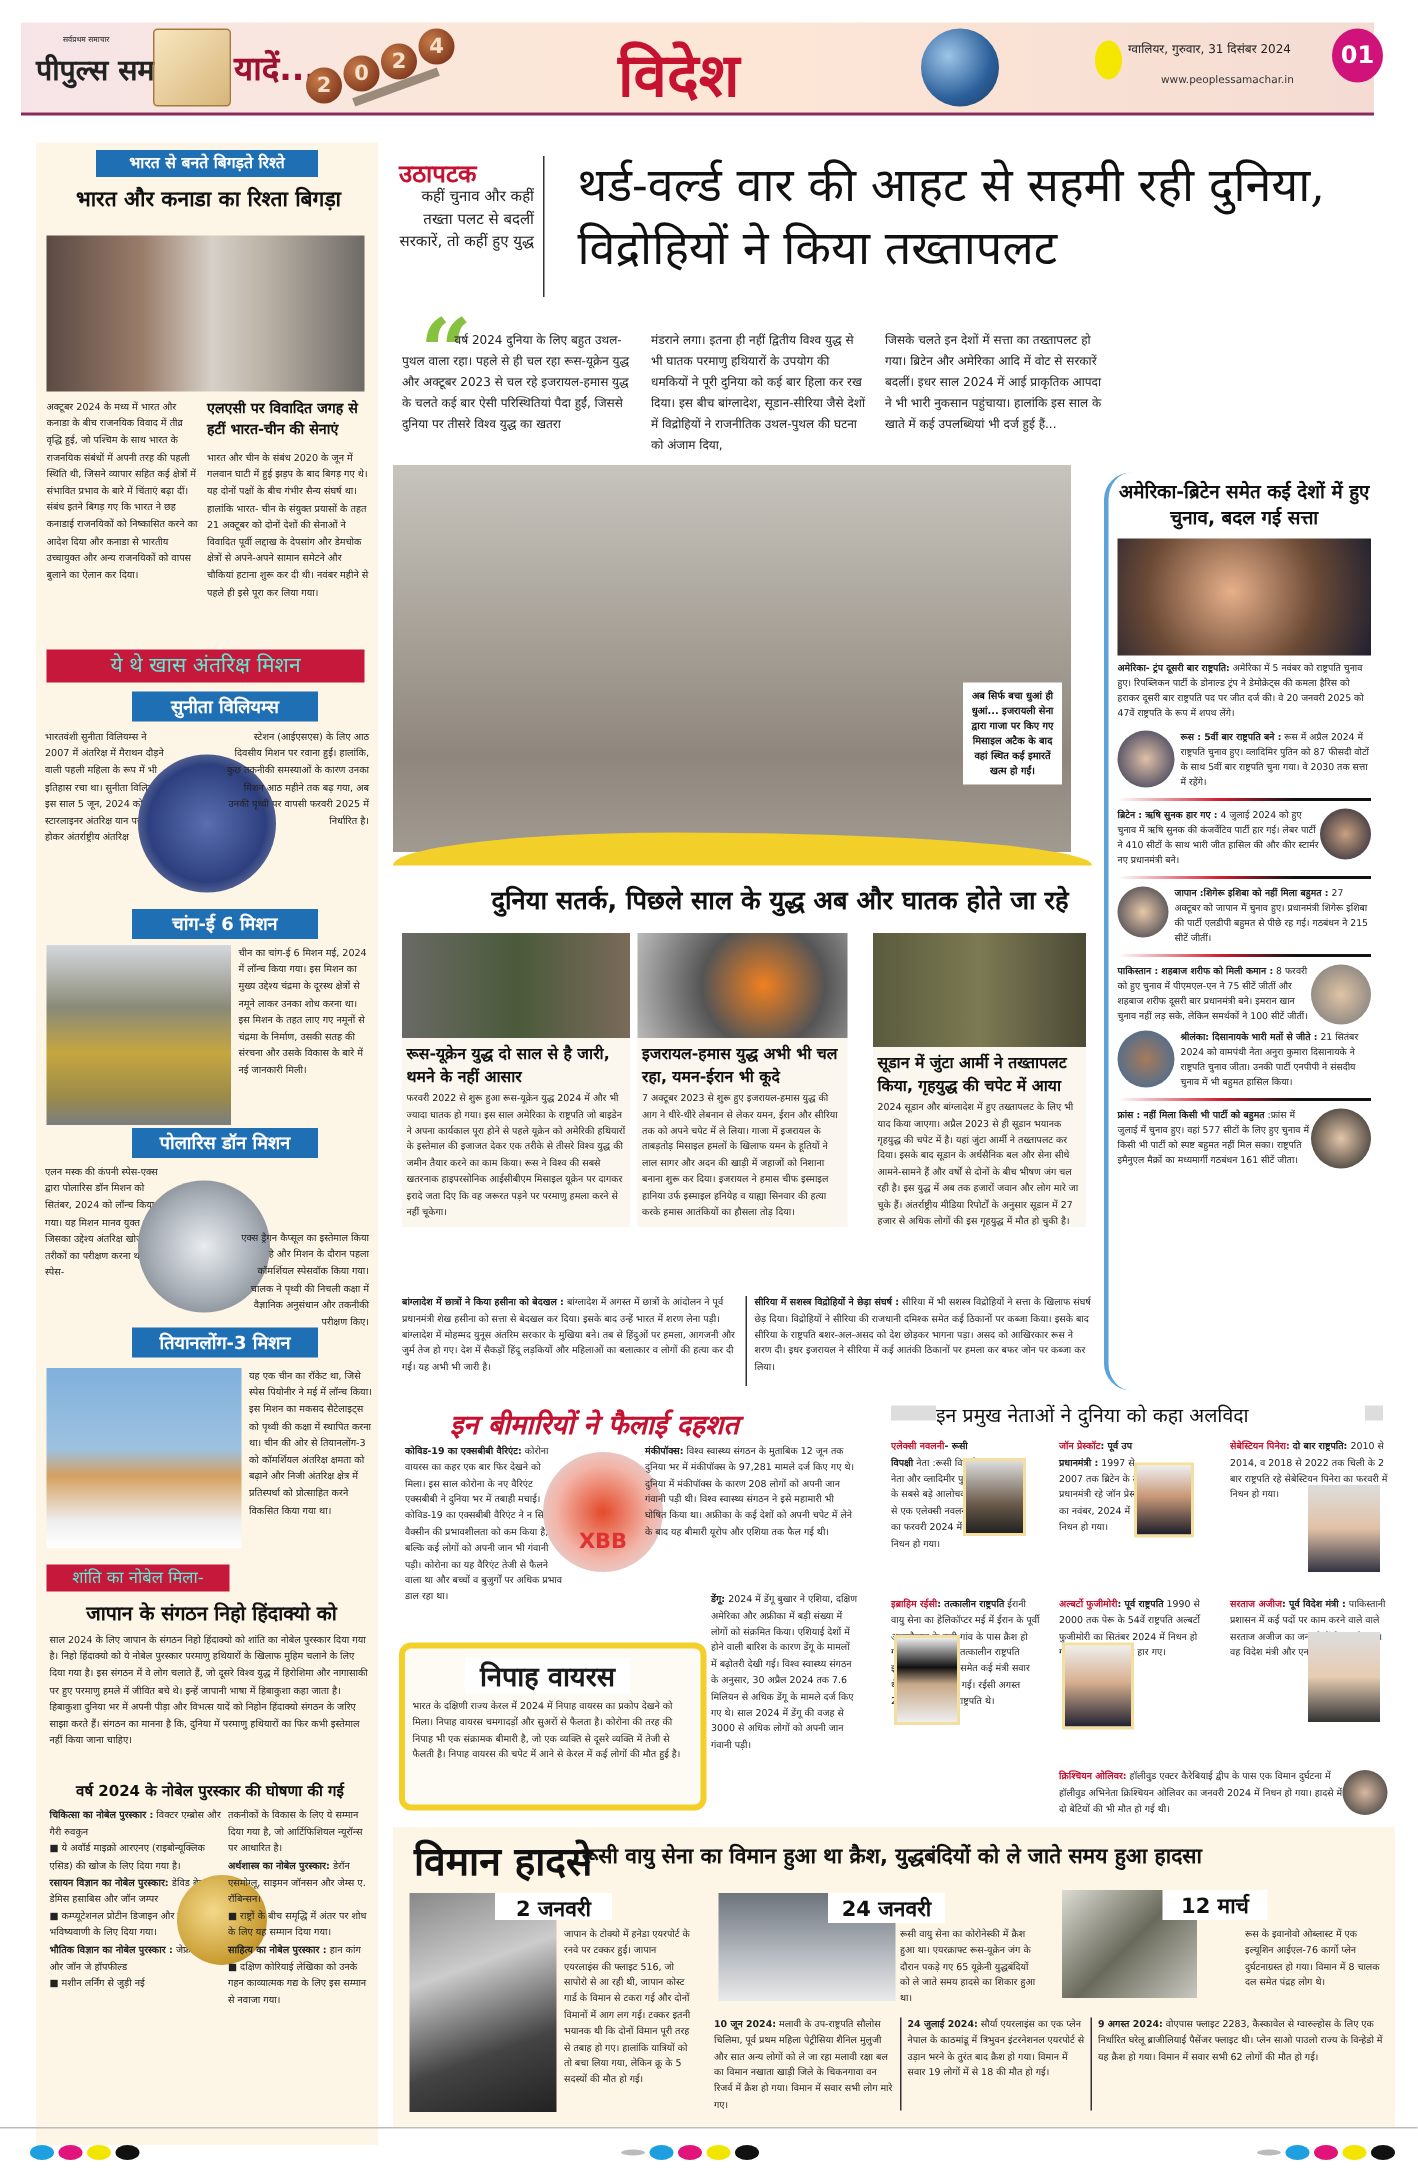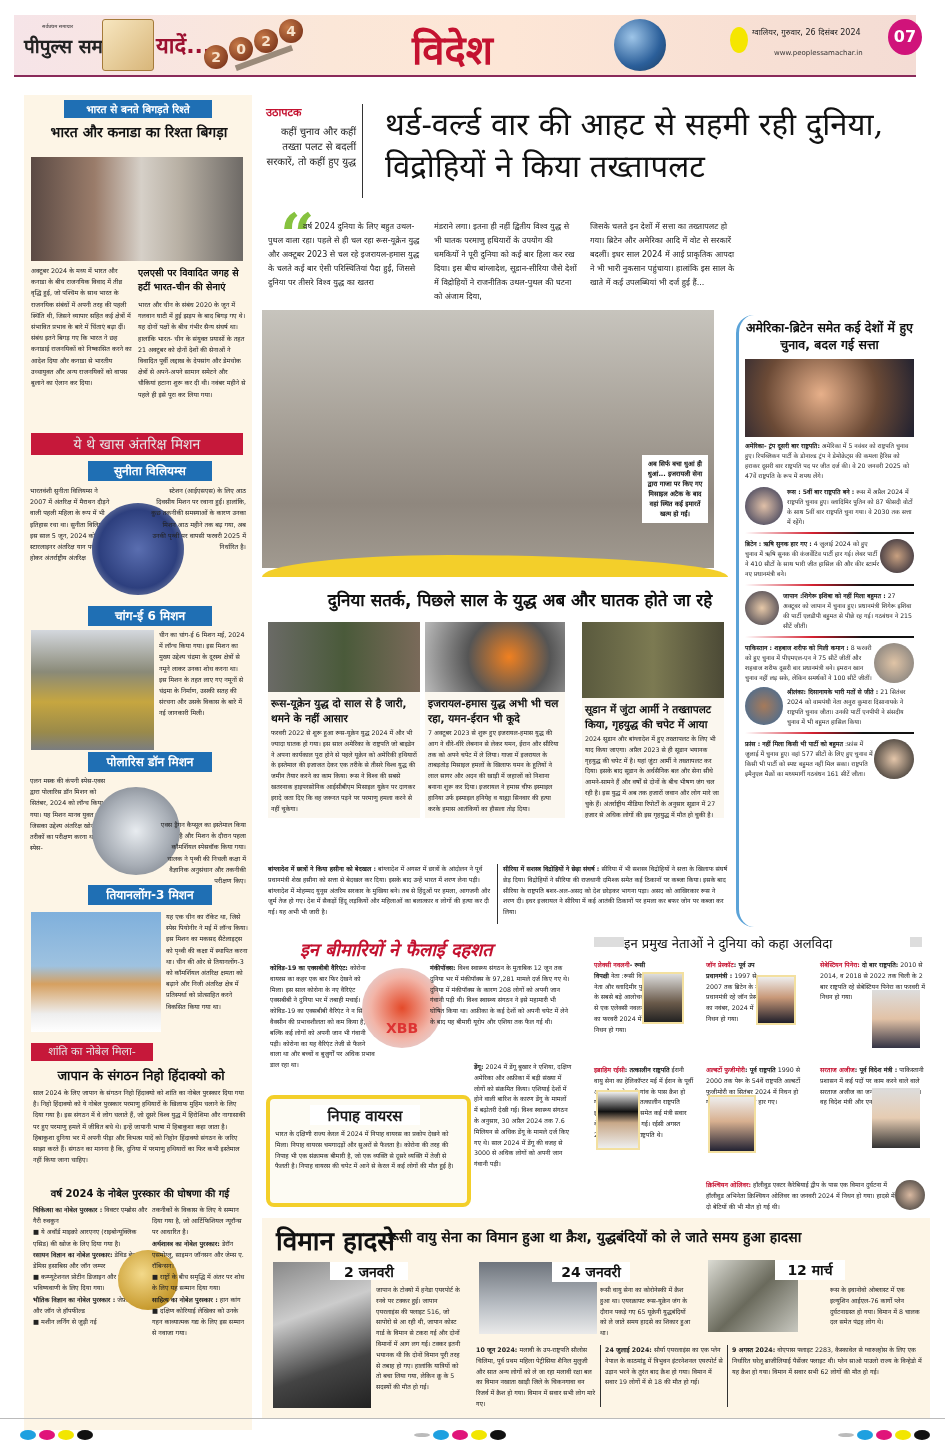--- a/index.html
+++ b/index.html
@@ -14,27 +14,27 @@
   .ball { width: 24px; height: 24px; border-radius: 50%; background: radial-gradient(circle at 35% 35%,#c77a48,#6b2612); color: #f7e0c8; font-size: 14px; font-weight: bold; text-align: center; line-height: 24px; }
   .videsh { left: 398px; top: 6px; font-size: 40px; font-weight: bold; color: #c41230; font-family: "DejaVu Serif", serif; }
   .globe { left: 600px; top: 4px; width: 52px; height: 52px; border-radius: 50%; background: radial-gradient(circle at 35% 35%,#9ec5e8,#2b5f9a 60%,#1b3a5c); }
   .dateline { left: 738px; top: 11px; font-size: 8px; color: #222; }
   .url { left: 760px; top: 34px; font-size: 7px; color: #333; }
   .yellowdot { left: 716px; top: 12px; width: 18px; height: 26px; border-radius: 50%; background: #f5e600; }
   .pgno { left: 874px; top: 4px; width: 34px; height: 36px; border-radius: 50%; background: #d0137a; color: #fff; font-size: 16px; font-weight: bold; text-align: center; line-height: 36px; }
   
   .leftcol { left: 24px; top: 95px; width: 228px; height: 1335px; background: #fdf5e6; }
   .blue-tag { background: #1f6fb4; color: #fff; font-weight: bold; text-align: center; }
-  .red-tag { background: #c6183a; color: #e5e5e5; text-align: center; }
+  .red-tag { background: #c6183a; color: #5eead4; text-align: center; }
   .h-bold { font-weight: bold; color: #111; }
   .body-txt { font-size: 6.4px; line-height: 11.2px; color: #222; }
   .photo { background: #888; overflow: hidden; }
   .circle-photo { border-radius: 50%; }
   
-  .kicker { left: 266px; top: 104px; font-size: 11px; font-weight: bold; color: #c41230; font-family: Liberation Serif, serif; }
+  .kicker { left: 266px; top: 104px; font-size: 16px; font-weight: bold; color: #c41230; font-family: Liberation Serif, serif; }
   .kicker-sub { left: 262px; top: 124px; width: 94px; font-size: 10px; line-height: 15px; text-align: right; color: #222; }
   .main-head { left: 385px; top: 103px; width: 548px; font-size: 31px; line-height: 42px; color: #111; font-family: "DejaVu Serif", serif; }
   .quote-mark { left: 280px; top: 210px; font-size: 60px; color: #86c23f; font-weight: bold; line-height: 50px; font-family: "DejaVu Serif", serif; }
   .intro-col { font-size: 8px; line-height: 14px; color: #222; }
   .gaza-img { left: 262px; top: 310px; width: 452px; height: 258px; background: linear-gradient(180deg,#c7c4bd 0%,#aaa49b 40%,#8f877e 75%,#a19a90 100%); overflow: hidden; }
   .gaza-cap { right: 6px; top: 145px; width: 66px; background: #fff; font-size: 6.5px; line-height: 10px; font-weight: bold; text-align: center; padding: 4px; color: #111; }
   .wave { left: 262px; top: 555px; width: 466px; height: 22px; background: #f3cf2a; border-radius: 40% 60% 0 0 / 100% 100% 0 0; }
   .sec-head { font-size: 17px; font-weight: bold; color: #111; }
   .war-card { background: #fbf7ef; }
   .war-title { font-size: 10.5px; line-height: 15px; font-weight: bold; color: #111; }
@@ -59,23 +59,23 @@
   <div class="abs book"></div>
   <div class="abs yaaden">यादें...</div>
   <div class="abs ball" style="left:190px;top:30px">2</div>
   <div class="abs ball" style="left:215px;top:22px">0</div>
   <div class="abs ball" style="left:240px;top:14px">2</div>
   <div class="abs ball" style="left:265px;top:4px">4</div>
   <div class="abs" style="left:220px;top:40px;width:60px;height:6px;background:#9a8a7a;transform:rotate(-20deg)"></div>
   <div class="abs videsh">विदेश</div>
   <div class="abs globe"></div>
   <div class="abs yellowdot"></div>
-  <div class="abs dateline">ग्वालियर, गुरुवार, 26 दिसंबर 2024</div>
+  <div class="abs dateline">ग्वालियर, गुरुवार, 31 दिसंबर 2024</div>
   <div class="abs url">www.peoplessamachar.in</div>
-  <div class="abs pgno">07</div>
+  <div class="abs pgno">01</div>
 </div>
 
 <div class="abs leftcol"></div>
 
 <div class="abs blue-tag" style="left:64px;top:100px;width:148px;height:18px;font-size:10.5px;line-height:18px">भारत से बनते बिगड़ते रिश्ते</div>
 <div class="abs h-bold" style="left:34px;top:122px;width:210px;font-size:14px;text-align:center">भारत और कनाडा का रिश्ता बिगड़ा</div>
 <div class="abs photo" style="left:31px;top:157px;width:212px;height:104px;background:linear-gradient(90deg,#5b4a44 0%,#9a7c6a 30%,#d6d0c8 52%,#b8b0a4 70%,#6e6a66 100%)"></div>
 <div class="abs body-txt" style="left:31px;top:266px;width:102px">अक्टूबर 2024 के मध्य में भारत और कनाडा के बीच राजनयिक विवाद में तीव्र वृद्धि हुई, जो पश्चिम के साथ भारत के राजनयिक संबंधों में अपनी तरह की पहली स्थिति थी, जिसने व्यापार सहित कई क्षेत्रों में संभावित प्रभाव के बारे में चिंताएं बढ़ा दीं। संबंध इतने बिगड़ गए कि भारत ने छह कनाडाई राजनयिकों को निष्कासित करने का आदेश दिया और कनाडा से भारतीय उच्चायुक्त और अन्य राजनयिकों को वापस बुलाने का ऐलान कर दिया।</div>
 <div class="abs h-bold" style="left:138px;top:266px;width:108px;font-size:9.5px;line-height:14px">एलएसी पर विवादित जगह से हटीं भारत-चीन की सेनाएं</div>
 <div class="abs body-txt" style="left:138px;top:300px;width:108px">भारत और चीन के संबंध 2020 के जून में गलवान घाटी में हुई झड़प के बाद बिगड़ गए थे। यह दोनों पक्षों के बीच गंभीर सैन्य संघर्ष था। हालांकि भारत- चीन के संयुक्त प्रयासों के तहत 21 अक्टूबर को दोनों देशों की सेनाओं ने विवादित पूर्वी लद्दाख के देपसांग और डेमचोक क्षेत्रों से अपने-अपने सामान समेटने और चौकियां हटाना शुरू कर दी थी। नवंबर महीने से पहले ही इसे पूरा कर लिया गया।</div>
@@ -187,21 +187,21 @@
     <div class="photo circle-photo" style="flex:0 0 40px;height:40px;background:radial-gradient(circle,#e4c6aa,#222)"></div>
   </div>
 </div>
 
 <div class="abs" style="left:300px;top:937px;font-size:18px;font-weight:bold;font-style:italic;color:#c41230">इन बीमारियों ने फैलाई दहशत</div>
 <div class="abs war-body" style="left:270px;top:963px;width:105px"><b>कोविड-19 का एक्सबीबी वैरिएंट:</b> <span>कोरोना वायरस का कहर एक बार फिर देखने को मिला। इस साल कोरोना के नए वैरिएंट एक्सबीबी ने दुनिया भर में तबाही मचाई। कोविड-19 का एक्सबीबी वैरिएंट ने न सिर्फ वैक्सीन की प्रभावशीलता को कम किया है, बल्कि कई लोगों को अपनी जान भी गंवानी पड़ी। कोरोना का यह वैरिएंट तेजी से फैलने वाला था और बच्चों व बुजुर्गों पर अधिक प्रभाव डाल रहा था।</span></div>
 <div class="abs circle-photo" style="left:362px;top:968px;width:80px;height:80px;background:radial-gradient(circle,#e44a2a 0%,#f2b5a8 55%,#dbe3ee 100%);text-align:center;font-weight:bold;font-size:14px;color:#d33;padding-top:52px"><span>XBB</span></div>
 <div class="abs war-body" style="left:430px;top:963px;width:142px"><b>मंकीपॉक्स:</b> <span>विश्व स्वास्थ्य संगठन के मुताबिक 12 जून तक दुनिया भर में मंकीपॉक्स के 97,281 मामले दर्ज किए गए थे। दुनिया में मंकीपॉक्स के कारण 208 लोगों को अपनी जान गंवानी पड़ी थी। विश्व स्वास्थ्य संगठन ने इसे महामारी भी घोषित किया था। अफ्रीका के कई देशों को अपनी चपेट में लेने के बाद यह बीमारी यूरोप और एशिया तक फैल गई थी।</span></div>
 <div class="abs war-body" style="left:474px;top:1062px;width:98px"><b>डेंगू:</b> <span>2024 में डेंगू बुखार ने एशिया, दक्षिण अमेरिका और अफ्रीका में बड़ी संख्या में लोगों को संक्रमित किया। एशियाई देशों में होने वाली बारिश के कारण डेंगू के मामलों में बढ़ोतरी देखी गई। विश्व स्वास्थ्य संगठन के अनुसार, 30 अप्रैल 2024 तक 7.6 मिलियन से अधिक डेंगू के मामले दर्ज किए गए थे। साल 2024 में डेंगू की वजह से 3000 से अधिक लोगों को अपनी जान गंवानी पड़ी।</span></div>
 <div class="abs" style="left:266px;top:1095px;width:205px;height:112px;border:4px solid #f3cf2a;border-radius:8px;background:#fdfbf3">
-  <div style="margin:6px 0 0 40px;width:110px;background:#fff;font-size:15px;font-weight:bold;text-align:center">निपाह वायरस</div>
+  <div style="margin:6px 0 0 40px;width:110px;background:#fff;font-size:18px;font-weight:bold;text-align:center">निपाह वायरस</div>
   <div class="war-body" style="padding:4px 5px">भारत के दक्षिणी राज्य केरल में 2024 में निपाह वायरस का प्रकोप देखने को मिला। निपाह वायरस चमगादड़ों और सुअरों से फैलता है। कोरोना की तरह की निपाह भी एक संक्रामक बीमारी है, जो एक व्यक्ति से दूसरे व्यक्ति में तेजी से फैलती है। निपाह वायरस की चपेट में आने से केरल में कई लोगों की मौत हुई है।</div>
 </div>
 
 <div class="abs" style="left:594px;top:937px;width:30px;height:10px;background:#ddd"></div>
 <div class="abs" style="left:624px;top:934px;font-size:13px;color:#111">इन प्रमुख नेताओं ने दुनिया को कहा अलविदा</div>
 <div class="abs" style="left:910px;top:937px;width:12px;height:10px;background:#ddd"></div>
 
 <div class="abs war-body" style="left:594px;top:960px;width:60px"><span class="leader-name">एलेक्सी नवलनी</span><b>- रूसी विपक्षी</b> <span>नेता :रूसी विपक्षी नेता और व्लादिमीर पुतिन के सबसे बड़े आलोचकों में से एक एलेक्सी नवलनी का फरवरी 2024 में निधन हो गया।</span></div>
 <div class="abs photo" style="left:642px;top:972px;width:42px;height:52px;background:linear-gradient(#ddd,#6a5a4a 60%,#222);border:2px solid #f3e0a0"></div>
 <div class="abs war-body" style="left:706px;top:960px;width:60px"><span class="leader-name">जॉन प्रेस्कॉट</span><b>: पूर्व उप प्रधानमंत्री :</b> <span>1997 से 2007 तक ब्रिटेन के उप प्रधानमंत्री रहे जॉन प्रेस्कॉट का नवंबर, 2024 में निधन हो गया।</span></div>

